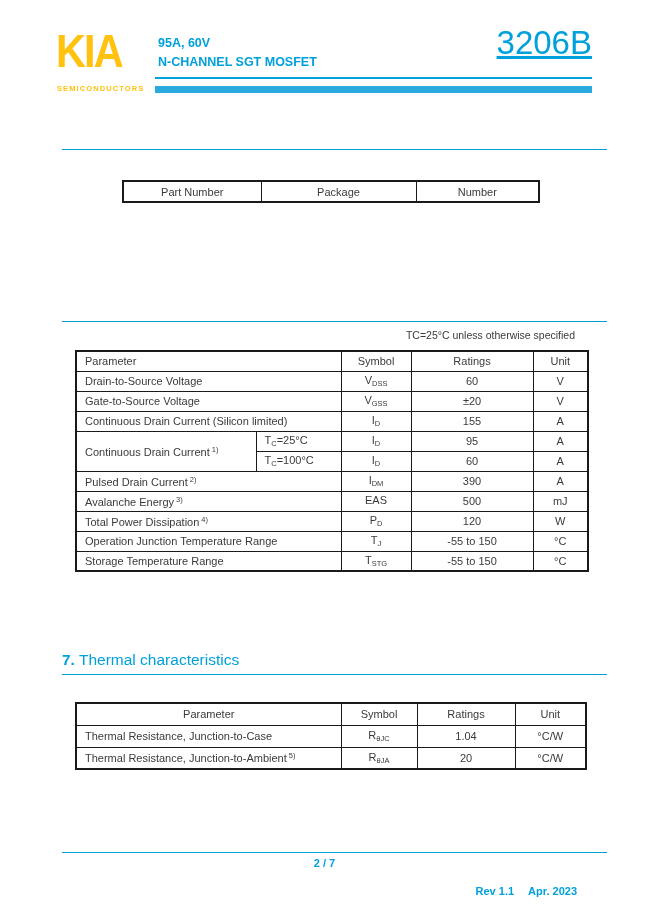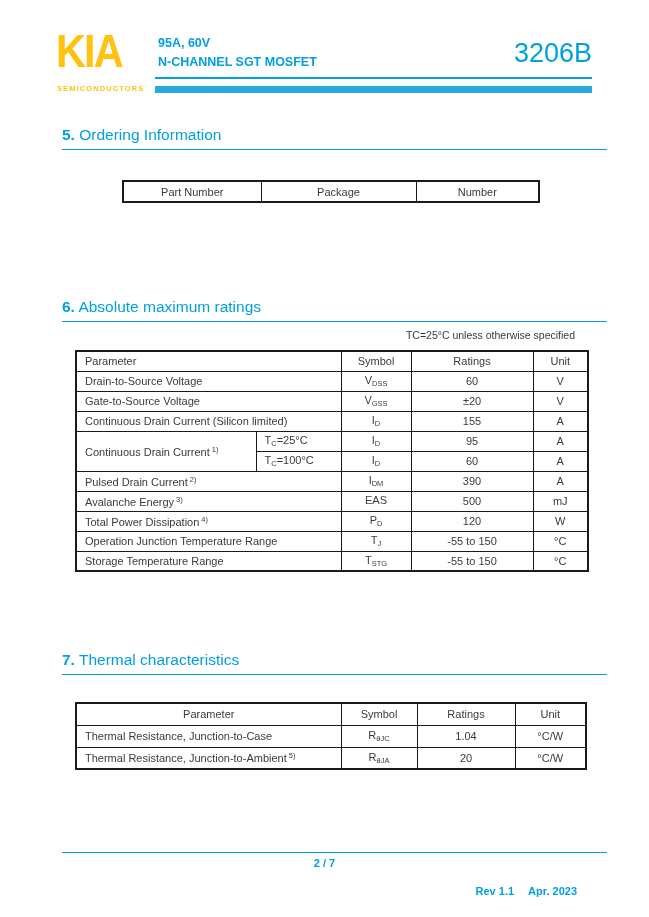--- a/index.html
+++ b/index.html
@@ -22,22 +22,23 @@
   }
   .logo-sub{
     position:absolute;left:57px;top:84px;font-size:7.5px;font-weight:bold;
     letter-spacing:1.1px;color:var(--yellow);
   }
   .spec{
     position:absolute;left:158px;top:34px;font-size:12.5px;font-weight:bold;
     color:var(--accent);line-height:19px;
   }
   .pn{
-    position:absolute;right:57px;top:40px;font-size:27px;color:var(--accent);
+    position:absolute;right:57px;top:26px;font-size:33px;color:var(--accent);
     line-height:1;
+    text-decoration:underline;
   }
   .hline{position:absolute;left:155px;top:77px;width:437px;height:2px;background:var(--accent);}
   .hbar{position:absolute;left:155px;top:86px;width:437px;height:7px;background:var(--bar);}
   
   .sec-h{position:absolute;left:62px;font-size:15.5px;color:var(--accent);white-space:nowrap;}
   .sec-h .num{font-weight:bold;}
   .rule{position:absolute;left:62px;width:545px;height:1px;background:var(--accent);}
   .note{
     position:absolute;right:74px;top:329px;font-size:10.5px;color:var(--ink);
     white-space:nowrap;
@@ -70,45 +71,37 @@
   <div class="logo-kia">KIA</div>
   <div class="logo-sub">SEMICONDUCTORS</div>
   <div class="spec">
     <div>95A, 60V</div>
     <div>N-CHANNEL SGT MOSFET</div>
   </div>
   <div class="pn">3206B</div>
   <div class="hline"></div>
   <div class="hbar"></div>
 
-  <div class="sec-h" style="top:126px">
-    <span class="num">5.</span>
-    <span>Ordering Information</span>
-  </div>
   <div class="rule" style="top:149px"></div>
 
   <table class="t-ord">
     <colgroup>
         <col style="width:138px">
         <col style="width:155px">
         <col style="width:123px">
       </colgroup>
     <tbody>
         <tr>
       <td>Part Number</td>
       <td>Package</td>
       <td>Number</td>
     </tr>
   </tbody>
     </table>
 
-  <div class="sec-h" style="top:298px">
-    <span class="num">6.</span>
-    <span>Absolute maximum ratings</span>
-  </div>
   <div class="rule" style="top:321px"></div>
   <div class="note">TC=25°C  unless otherwise specified</div>
 
   <table class="t-abs">
     <colgroup>
       <col style="width:180px">
         <col style="width:85px">
         <col style="width:70px">
       <col style="width:122px">
         <col style="width:55px">

